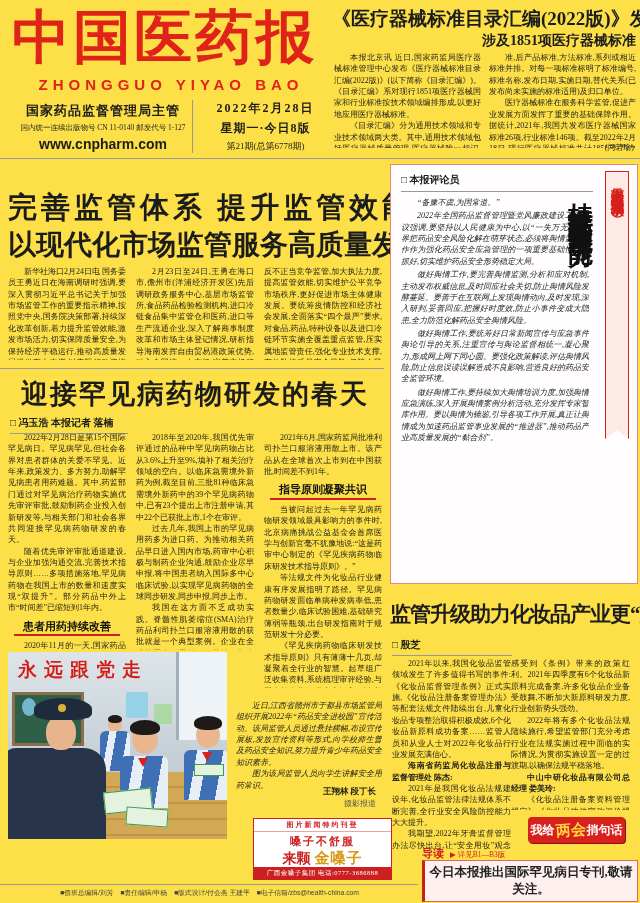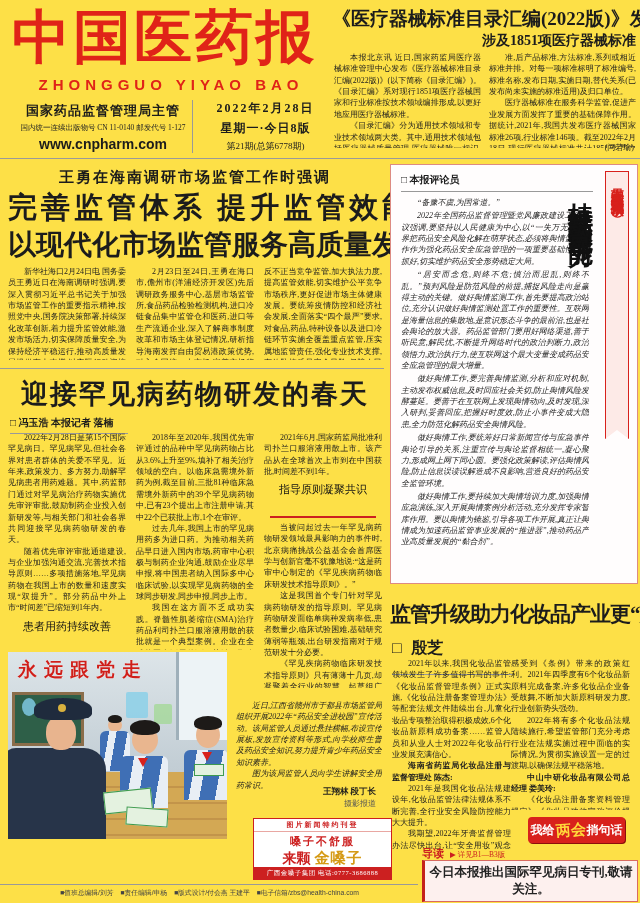--- a/index.html
+++ b/index.html
@@ -42,22 +42,22 @@
   .lead-col{width:118px;height:94px;}
   
   .feat-title{position:absolute;left:8px;top:376px;width:374px;text-align:center;font-size:27px;
               font-weight:900;letter-spacing:2px;white-space:nowrap;}
   .feat-byline{position:absolute;left:10px;top:416px;width:118px;font-size:10px;font-weight:bold;
                border-bottom:1px solid #999;padding-bottom:3px;}
   .feat-cols{position:absolute;left:8px;top:432px;width:374px;display:flex;gap:10px;justify-content:space-between;}
   .feat-c1{width:118px;height:218px;}
   .feat-c2{width:118px;height:218px;}
   .feat-c3{width:118px;height:256px;}
-  .subhead{font-weight:normal;font-size:11px;text-align:center;color:#111;margin:5px 6px 4px;
-           padding-bottom:18px;border-bottom:2px solid #cc2020;text-indent:0 !important;}
+  .subhead{font-weight:bold;font-size:11px;text-align:center;color:#111;margin:5px 6px 4px;
+           padding-bottom:0;border-bottom:2px solid #cc2020;text-indent:0 !important;}
   
   .photo{position:absolute;left:8px;top:652px;width:219px;height:187px;overflow:hidden;
          background:linear-gradient(#dde5e9,#c3ced5 60%,#b9c4cb);}
   .ph-banner{position:absolute;left:10px;top:5px;font-size:19px;font-weight:900;color:#cf1f1a;
              letter-spacing:7px;white-space:nowrap;text-shadow:0 0 1px #fff;}
   .ph-window{position:absolute;left:168px;top:0;width:51px;height:88px;background:#edf3f6;border-left:3px solid #9fb0ba;}
   .ph-board{position:absolute;left:4px;top:40px;width:72px;height:54px;background:#2e5f48;border:3px solid #8a6d4a;}
   .ph-balloon{position:absolute;border-radius:50%;opacity:.85;}
   .ph-poster{position:absolute;border-radius:2px;opacity:.9;}
   .ph-desk{position:absolute;left:0;top:120px;width:219px;height:67px;
@@ -96,22 +96,22 @@
   .cmt-body p{margin:0 0 2px;text-indent:2em;}
   .cmt-vtitle{position:absolute;right:40px;top:18px;height:392px;writing-mode:vertical-rl;
               font-size:25px;font-weight:900;letter-spacing:3px;color:#111;}
   .cmt-ribbon{position:absolute;right:8px;top:6px;width:24px;height:268px;background:#fdeae7;
               border:1px solid #d8211c;clip-path:polygon(0 0,100% 0,100% 100%,50% calc(100% - 9px),0 100%);
               display:flex;justify-content:center;padding-top:6px;}
   .cmt-ribbon span{writing-mode:vertical-rl;font-size:13px;font-weight:900;color:#d8211c;letter-spacing:1px;}
   
   .cos-title{position:absolute;left:390px;top:600px;width:248px;text-align:center;font-size:21px;
              font-weight:900;letter-spacing:-1px;white-space:nowrap;}
-  .cos-byline{position:absolute;left:392px;top:638px;width:120px;font-size:16px;font-weight:bold;
-              border-bottom:1px solid #999;padding-bottom:15px;font-family:Liberation Mono, monospace;}
+  .cos-byline{position:absolute;left:392px;top:638px;width:120px;font-size:10px;font-weight:bold;
+              border-bottom:1px solid #999;padding-bottom:3px;}
   .cos-cols{position:absolute;left:392px;top:658px;width:246px;display:flex;gap:0;}
   .cos-c1{width:119px;height:192px;}
   .cos-c2{width:119px;height:152px;}
   .cos-lead{font-weight:bold;}
   .badge{position:absolute;left:528px;top:817px;width:97px;height:26px;background:#d8211c;border-radius:4px;
          display:flex;align-items:center;justify-content:center;box-shadow:1px 1px 0 #8c0f0b;}
   .badge .w{color:#fff;font-size:12px;font-weight:900;}
   .badge .y{color:#ffd83a;font-size:15px;font-weight:900;margin:0 1px;transform:rotate(-4deg);}
   
   .dd-label{position:absolute;left:422px;top:846px;width:216px;font-size:11px;font-weight:900;color:#cc2020;}
@@ -152,21 +152,20 @@
       <p>本报北京讯 近日,国家药监局医疗器械标准管理中心发布《医疗器械标准目录汇编(2022版)》(以下简称《目录汇编》)。《目录汇编》系对现行1851项医疗器械国家和行业标准按技术领域编排形成,以更好地应用医疗器械标准。</p>
       <p>《目录汇编》分为通用技术领域和专业技术领域两大类。其中,通用技术领域包括医疗器械质量管理,医疗器械唯一标识,医疗器械包装,医用电气设备通用要求,消毒灭菌通用技术及其他7个部分;专业技术领域包括外科手术器械,医用生物防护,医学实验室与体外诊断器械等32个部分。</p>
     </div>
     <div class="tr-col smalltxt">
       <p>准,后产品标准,方法标准,系列或相近标准并排。对每一项标准标明了标准编号,标准名称,发布日期,实施日期,替代关系(已发布尚未实施的标准适用)及归口单位。</p>
       <p>医疗器械标准在服务科学监管,促进产业发展方面发挥了重要的基础保障作用。据统计,2021年,我国共发布医疗器械国家标准26项,行业标准146项。截至2022年2月18日,现行医疗器械标准共计1851项,其中国家标准235项,行业标准1616项。现有医疗器械标准化技术委员会,分技术委员会26个,医疗器械标准化技术归口单位9个。</p>
     </div>
   </div>
   <div class="tr-byline">(闫若瑜)</div>
 
-  <div class="lead-kicker">王勇在海南调研市场监管工作时强调</div>
   <div class="lead-h1">完善监管体系 提升监管效能</div>
   <div class="lead-h2">以现代化市场监管服务高质量发展</div>
   <div class="lead-cols">
     <div class="lead-col smalltxt">
       <p>新华社海口2月24日电 国务委员王勇近日在海南调研时强调,要深入贯彻习近平总书记关于加强市场监管工作的重要指示精神,按照党中央,国务院决策部署,持续深化改革创新,着力提升监管效能,激发市场活力,切实保障质量安全,为保持经济平稳运行,推动高质量发展提供有力支撑,以实际行动迎接党的二十大胜利召开。</p>
     </div>
     <div class="lead-col smalltxt">
       <p>2月23日至24日,王勇在海口市,儋州市(洋浦经济开发区)先后调研政务服务中心,基层市场监管所,食品药品检验检测机构,进口冷链食品集中监管仓和医药,进口等生产流通企业,深入了解商事制度改革和市场主体登记情况,研析指导海南发挥自由贸易港政策优势,融入全国统一大市场,完善市场监管体系,努力营造一流营商环境和安全消费环境。</p>
     </div>
     <div class="lead-col smalltxt">
@@ -186,21 +185,21 @@
     </div>
     <div class="feat-c2 smalltxt">
       <p>2018年至2020年,我国优先审评通过的品种中罕见病药物占比从3.6%上升至9%,填补了相关治疗领域的空白。以临床急需境外新药为例,截至目前,三批81种临床急需境外新药中的39个罕见病药物中,已有23个提出上市注册申请,其中22个已获批上市,1个在审评。</p>
       <p>过去几年,我国上市的罕见病用药多为进口药。为推动相关药品早日进入国内市场,药审中心积极与制药企业沟通,鼓励企业尽早申报,将中国患者纳入国际多中心临床试验,以实现罕见病药物的全球同步研发,同步申报,同步上市。</p>
       <p>我国在这方面不乏成功实践。脊髓性肌萎缩症(SMA)治疗药品利司扑兰口服溶液用散的获批就是一个典型案例。企业在全球范围内开展的两项关键Ⅲ期临床试验中均纳入了一定比例的中国受试者。</p>
     </div>
     <div class="feat-c3 smalltxt">
       <p>2021年6月,国家药监局批准利司扑兰口服溶液用散上市。该产品从在全球首次上市到在中国获批,时间差不到1年。</p>
       <div class="subhead">指导原则凝聚共识</div>
       <p>当被问起过去一年罕见病药物研发领域最具影响力的事件时,北京病痛挑战公益基金会首席医学与创新官毫不犹豫地说:“这是药审中心制定的《罕见疾病药物临床研发技术指导原则》。”</p>
-      <p>这是我国首个专门针对罕见病药物研发的指导原则。罕见病药物研发面临单病种发病率低,患者数量少,临床试验困难,基础研究薄弱等瓶颈,出台研发指南对于规范研发十分必要。</p>
+      <p>等法规文件为化妆品行业健康有序发展指明了路径。罕见病药物研发面临单病种发病率低,患者数量少,临床试验困难,基础研究薄弱等瓶颈,出台研发指南对于规范研发十分必要。</p>
       <p>《罕见疾病药物临床研发技术指导原则》只有薄薄十几页,却凝聚着全行业的智慧。起草组广泛收集资料,系统梳理审评经验,与国内外企业,行业专家深入研讨,并积极听取患者的意见。 (下转A2版)</p>
     </div>
   </div>
 
   <div class="photo">
     <div class="ph-window"></div>
     <div class="ph-banner">永远跟党走</div>
     <div class="ph-board"></div>
     <div class="ph-balloon" style="left:14px;top:46px;width:14px;height:18px;background:#7ec8e3;"></div>
     <div class="ph-balloon" style="left:32px;top:50px;width:12px;height:16px;background:#f2c94c;"></div>
@@ -249,21 +248,20 @@
       <span class="brand">金嗓子</span>
     </div>
     <div class="ad-foot">广西金嗓子集团 电话:0777-3686888</div>
   </div>
 
   <div class="cmt">
     <div class="cmt-byline">□ 本报评论员</div>
     <div class="cmt-body smalltxt">
       <p>“备豫不虞,为国常道。”</p>
       <p>2022年全国药品监督管理暨党风廉政建设工作会议强调,要坚持以人民健康为中心,以“一失万无”之境界把药品安全风险化解在萌芽状态,必须将舆情监测工作作为强化药品安全应急管理的一项重要基础性工作抓好,切实维护药品安全形势稳定大局。</p>
-      <p>“居安而念危,则终不危;慎治而思乱,则终不乱。”预判风险是防范风险的前提,捕捉风险走向是赢得主动的关键。做好舆情监测工作,首先要提高政治站位,充分认识做好舆情监测处置工作的重要性。互联网是海量信息的集散地,是意识形态斗争的最前沿,也是社会舆论的放大器。药品监管部门要用好网络渠道,善于听民意,解民忧,不断提升网络时代的政治判断力,政治领悟力,政治执行力,使互联网这个最大变量变成药品安全应急管理的最大增量。</p>
       <p>做好舆情工作,要完善舆情监测,分析和应对机制,主动发布权威信息,及时回应社会关切,防止舆情风险发酵蔓延。要善于在互联网上发现舆情动向,及时发现,深入研判,妥善回应,把握好时度效,防止小事件变成大隐患,全力防范化解药品安全舆情风险。</p>
       <p>做好舆情工作,要统筹好日常新闻宣传与应急事件舆论引导的关系,注重宣传与舆论监督相统一,凝心聚力,形成网上网下同心圆。要强化政策解读,评估舆情风险,防止信息误读误解造成不良影响,营造良好的药品安全监管环境。</p>
       <p>做好舆情工作,要持续加大舆情培训力度,加强舆情应急演练,深入开展舆情案例分析活动,充分发挥专家智库作用。要以舆情为镜鉴,引导各项工作开展,真正让舆情成为加速药品监管事业发展的“推进器”,推动药品产业高质量发展的“黏合剂”。</p>
     </div>
     <div class="cmt-vtitle">持续提升药品安全舆论引导能力</div>
     <div class="cmt-ribbon">
       <span>贯彻全国药监工作会议精神系列谈⑦</span>
     </div>
   </div>
 

